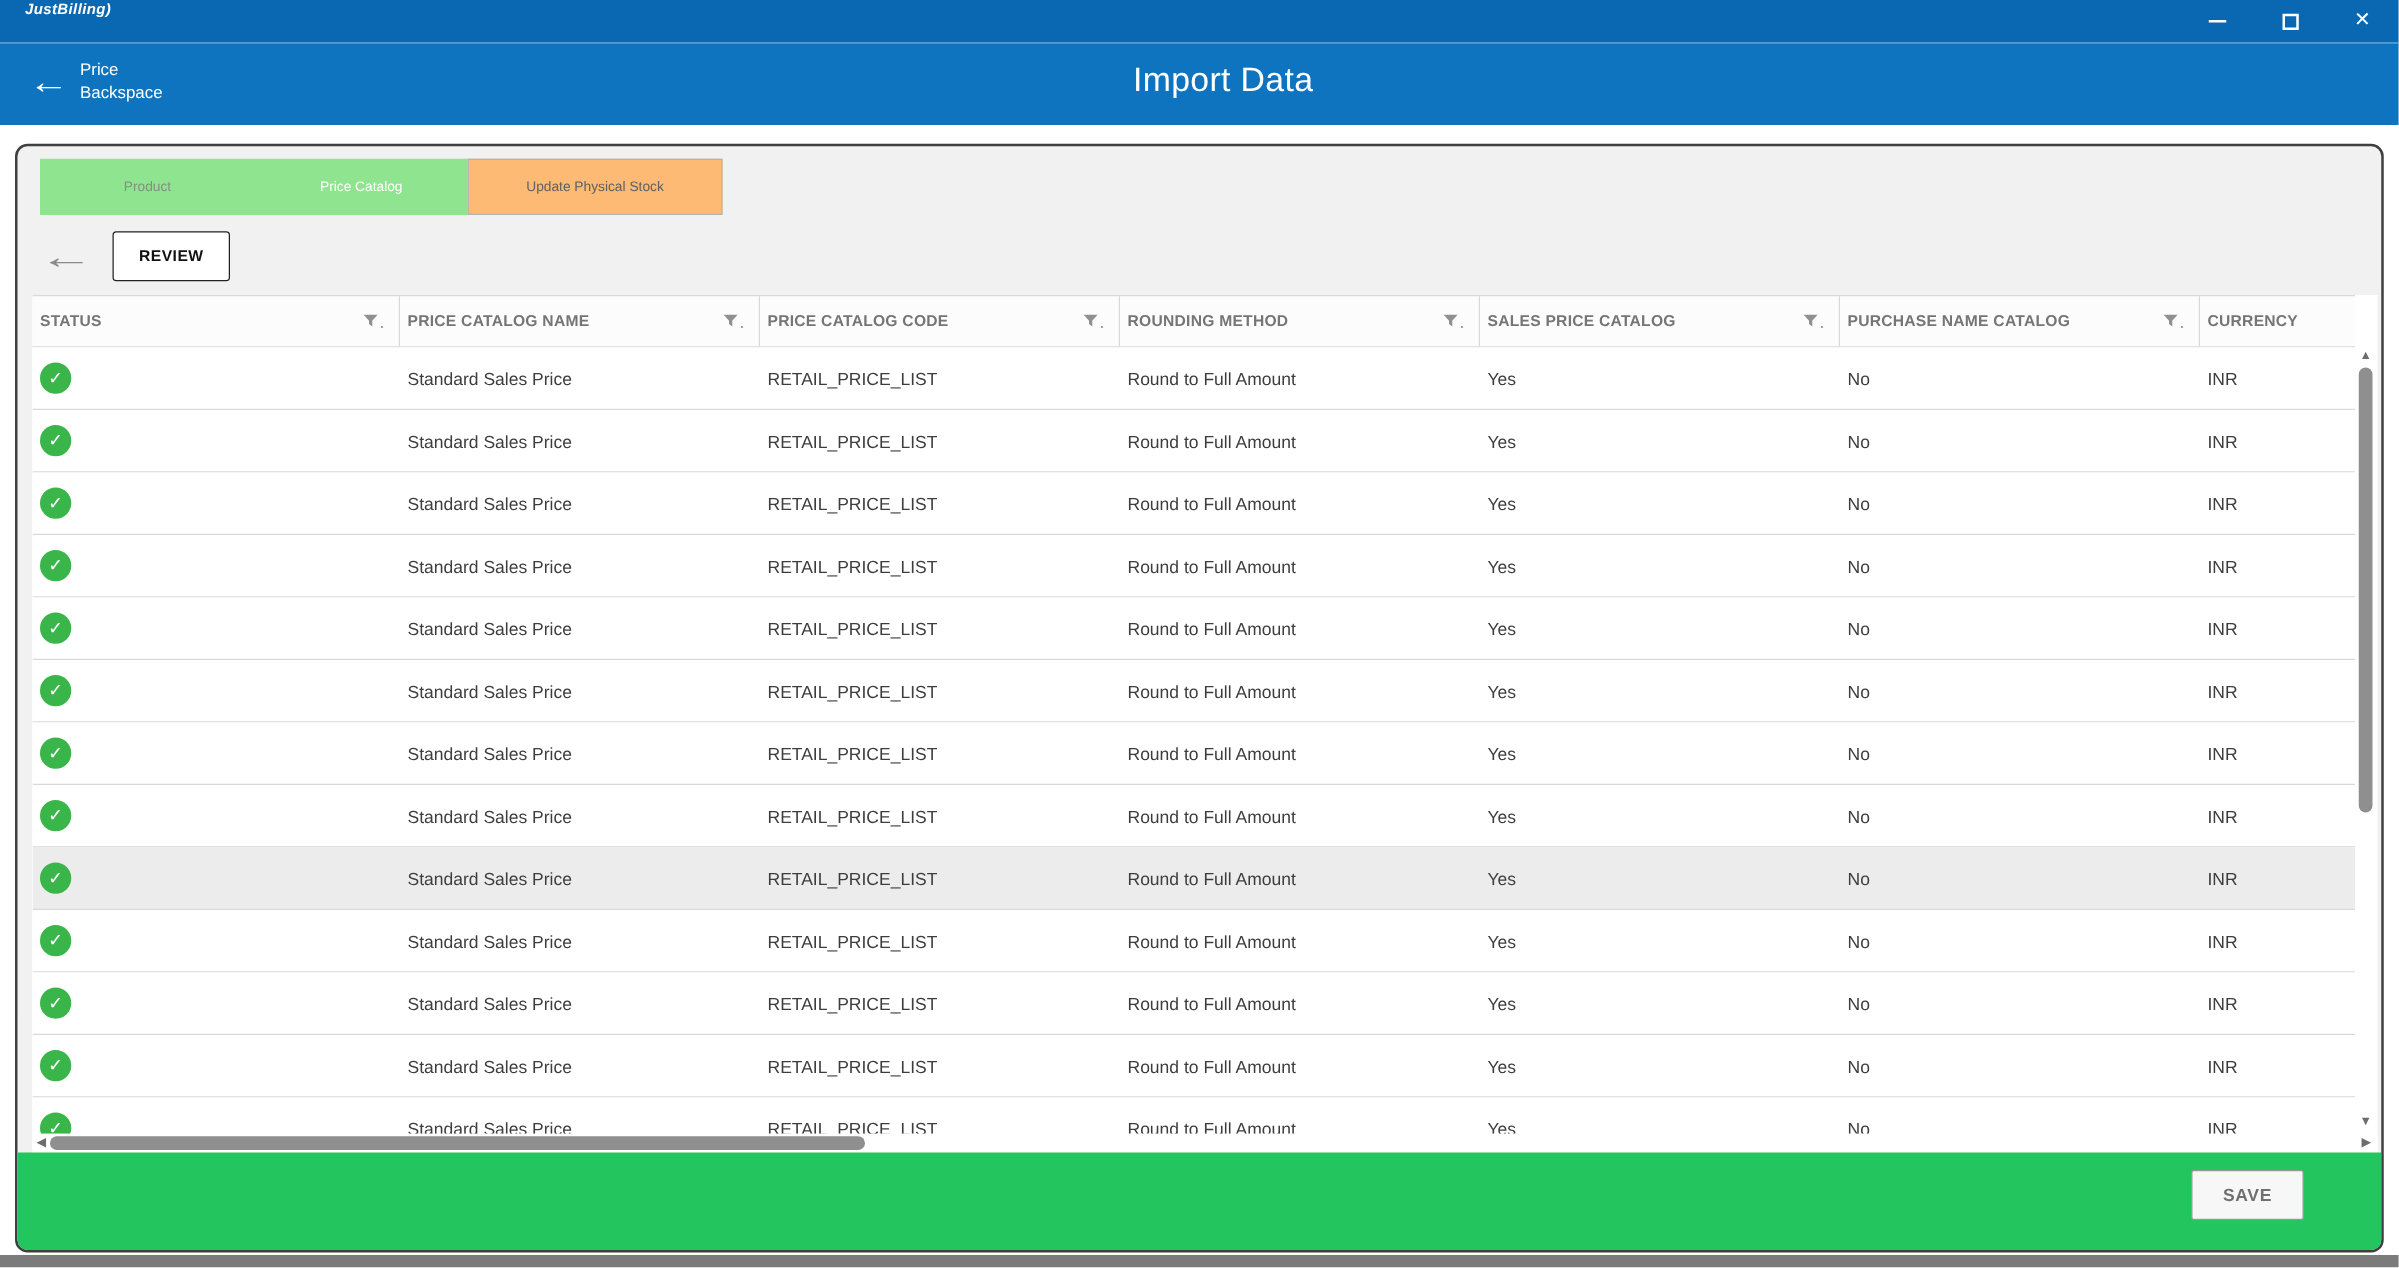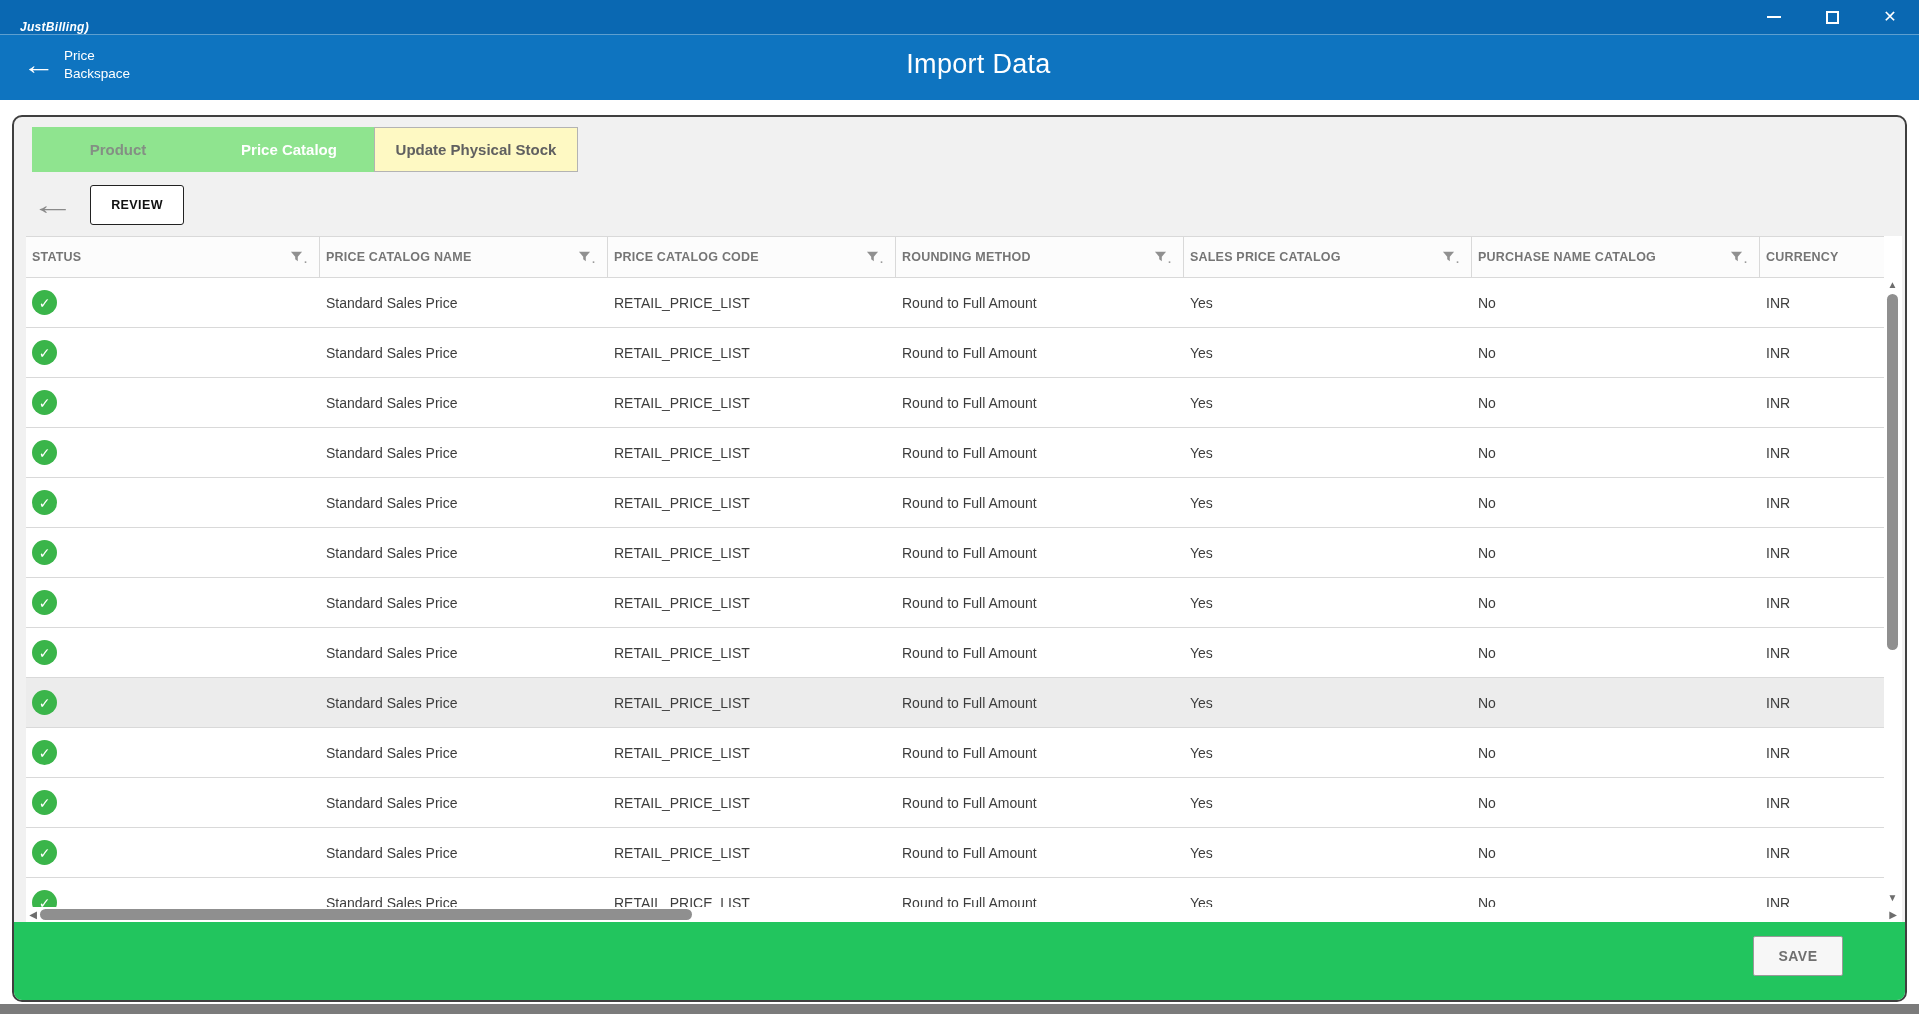--- a/index.html
+++ b/index.html
@@ -2,21 +2,21 @@
 <html><head>
 <meta charset="utf-8">
 <style>
   * { margin:0; padding:0; box-sizing:border-box; }
   html,body { width:1919px; height:1014px; overflow:hidden; background:#ffffff;
     font-family:"Liberation Sans","DejaVu Sans",sans-serif; }
   .stage { position:relative; width:1919px; height:1014px; background:#ffffff; }
 
   
   .titlebar { position:absolute; left:0; top:0; width:1919px; height:34px;
-    background:#0a68b2; display:flex; align-items:flex-end; justify-content:space-between; }
+    background:#0a68b2; display:flex; align-items:flex-start; justify-content:space-between; }
   .logo { color:#ffffff; font-size:12px; font-weight:bold; font-style:italic;
     padding-left:20px; letter-spacing:.3px; }
   .win-controls { display:flex; align-items:center; height:100%; }
   .win-btn { width:58px; height:100%; display:flex; align-items:center; justify-content:center;
     color:#ffffff; cursor:default; }
   .min-glyph { display:block; width:14px; height:2px; background:#ffffff; }
   .max-glyph { display:block; width:13px; height:13px; border:2px solid #ffffff; }
   .close-glyph { font-size:16px; font-weight:bold; line-height:1; }
 
   
@@ -29,25 +29,25 @@
   .page-title { position:absolute; left:0; top:14px; width:1919px; text-align:center;
     color:#ffffff; font-size:27px; font-weight:400; letter-spacing:.3px;margin-left:19px; }
 
   
   .panel { position:absolute; left:12px; top:115px; width:1895px; height:887px;
     background:#f1f1f1; border:2px solid #3f3f3f; border-radius:10px; overflow:hidden; }
 
   
   .tabs { position:absolute; left:18px; top:10px; display:flex; }
   .tab { height:45px; display:flex; align-items:center; justify-content:center;
-    font-size:15px; font-weight:bold; cursor:default; }
+    font-size:11px; font-weight:normal; cursor:default; }
   .tab.green { background:#8fe48f; }
   .tab-product { width:172px; color:#848f84; }
   .tab-price-catalog { width:170px; color:#ffffff; }
-  .tab-plain { width:204px; background:#fef9c3; border:1px solid #b3b3b3; color:#606060; }
+  .tab-plain { width:204px; background:#fdba74; border:1px solid #b3b3b3; color:#606060; }
 
   
   .review-row { position:absolute; left:16px; top:65px; height:46px; display:flex; align-items:center; }
   .review-back { color:#8a8a8a; font-size:26px; line-height:1; transform:scaleX(1.7);
     margin:0 24px 0 10px; cursor:default; }
   .review-btn { width:94px; height:40px; background:#ffffff; border:1px solid #222222;
     border-radius:3px; font-family:inherit; font-size:12.5px; font-weight:bold; color:#111111;
     letter-spacing:.4px; cursor:default; }
 
   

